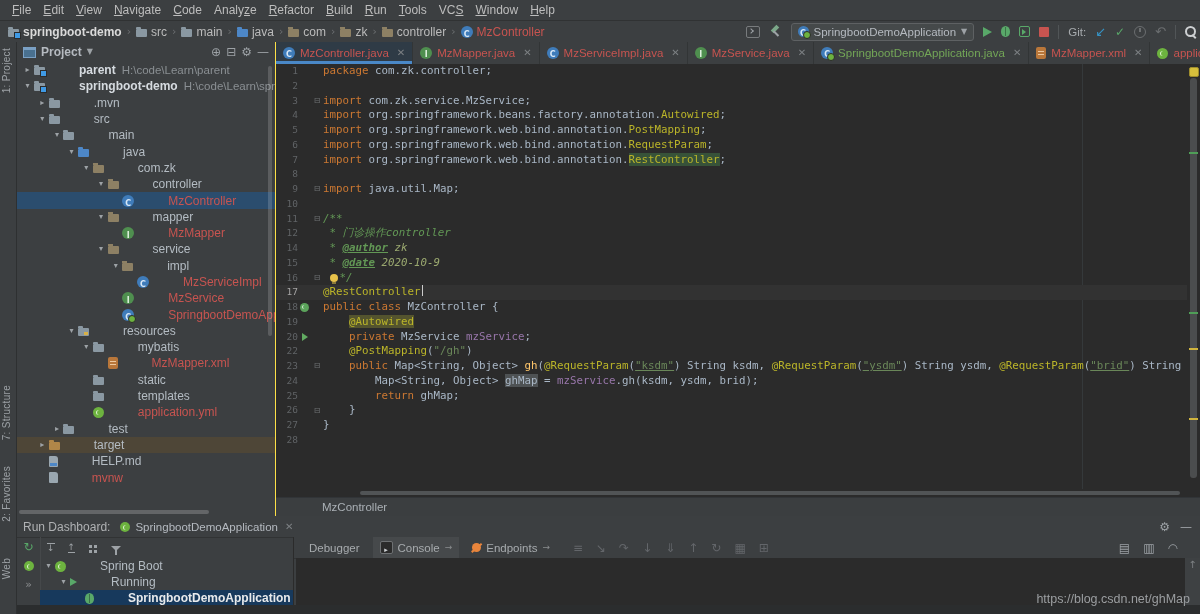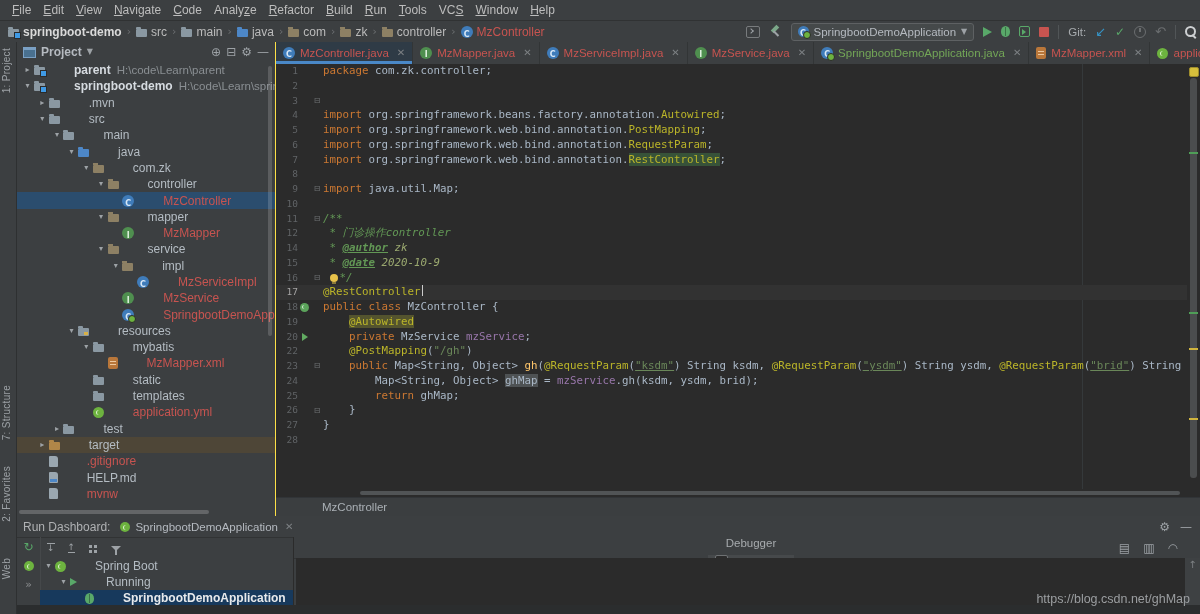--- a/index.html
+++ b/index.html
@@ -38,21 +38,21 @@
            border-right:1px solid #fde047;overflow:hidden;}
   .pp-header{height:20px;display:flex;align-items:center;gap:5px;padding:0 6px;color:#b5bac0;}
   .pp-title{font-weight:bold;font-size:12px;}
   .pp-sp{flex:1;}
   .hd-ic{color:#9da2a6;font-size:12px;line-height:12px;cursor:default;}
   .pp-tree{position:absolute;top:20px;left:0;right:0;bottom:0;overflow:hidden;}
   .trow{height:16.3px;display:flex;align-items:center;white-space:nowrap;color:#b4bcc3;font-size:12px;}
   .trow.sel{background:#2b4d6e;}
   .trow.excluded{background:#4e4637;}
   .tarrow{width:13px;flex:none;font-size:8px;color:#9da2a6;text-align:center;}
-  .tlabel{padding-left:29px;}
+  .tlabel{margin-left:5px;padding-left:29px;}
   .tlabel.b{font-weight:bold;color:#d6dbe0;}
   .tlabel.red{color:#c75450;}
   .tpath{margin-left:6px;color:#8a8f93;font-size:11.5px;}
   .pp-vscroll{position:absolute;right:3px;top:24px;width:4px;height:270px;background:rgba(255,255,255,.16);border-radius:2px;}
   .pp-hscroll{position:absolute;left:2px;bottom:2px;width:190px;height:4px;background:rgba(255,255,255,.2);border-radius:2px;}
 
   
   .editor{position:absolute;left:276px;top:42px;right:0;height:474px;background:#2b2b2b;overflow:hidden;}
   .tabs{height:22px;background:#3c3f41;display:flex;align-items:stretch;overflow:hidden;}
   .tab{display:flex;align-items:center;gap:5px;padding:0 7px;font-size:11.5px;color:#c75450;
@@ -95,21 +95,21 @@
   .dash-left{width:276px;position:relative;border-right:1px solid #2b2b2b;flex:none;}
   .dl-strip{position:absolute;left:0;top:0;bottom:0;width:23px;border-right:1px solid #45484a;
             display:flex;flex-direction:column;align-items:center;padding-top:4px;gap:8px;}
   .dl-tools{position:absolute;left:30px;top:3px;height:16px;display:flex;align-items:center;gap:13px;}
   .dl-tree{position:absolute;left:23px;top:21px;right:0;bottom:0;overflow:hidden;}
   .drow{height:16px;display:flex;align-items:center;white-space:nowrap;font-size:12px;color:#b4bcc3;}
   .drow.sel{background:#17395c;}
   .drow.sel .tlabel{font-weight:bold;color:#e8eaec;}
   .dash-right{flex:1;position:relative;overflow:hidden;}
   .dr-tabs{height:21px;display:flex;align-items:center;background:#3c3f41;border-bottom:1px solid #313334;
-           padding-left:8px;gap:6px;font-size:11.5px;color:#a7abae;flex-direction:column;}
+           padding-left:8px;gap:6px;font-size:11.5px;color:#a7abae;}
   .dtab{display:flex;align-items:center;gap:5px;padding:0 7px;height:21px;cursor:default;}
   .dtab.active{background:#46494b;}
   .pin{color:#8a8d8f;font-size:9px;}
   .dbg-ics{display:flex;align-items:center;gap:13px;margin-left:10px;color:#63666a;font-size:12px;}
   .dr-right{position:absolute;right:22px;top:0;height:21px;display:flex;align-items:center;gap:13px;color:#9da2a6;font-size:12px;}
   .console{position:absolute;top:21px;left:2px;right:15px;bottom:0;background:#2b2b2b;}
   .con-scroll{position:absolute;top:21px;right:0;width:15px;bottom:0;background:#3e4143;
               display:flex;justify-content:center;padding-top:2px;color:#7d8184;font-size:10px;}
   .watermark{position:absolute;right:10px;top:592px;color:#9b9ea1;font-size:12.5px;z-index:40;}
   .bottom-strip{position:absolute;left:17px;right:0;bottom:0;height:9px;background:#2b2d2e;}
@@ -384,24 +384,20 @@
           <span class="tarrow glyph">▸</span>
           <span class="i i-folder"></span>
           <span class="tlabel">test</span>
         </div>
         <div class="trow excluded" style="padding-left: 18.7px;">
           <span class="tarrow glyph">▸</span>
           <span class="i i-folder tgt"></span>
           <span class="tlabel">target</span>
         </div>
         <div class="trow" style="padding-left: 31.7px;">
-          <span class="i i-file"></span>
-          <span class="tlabel red">.gitignore</span>
-        </div>
-        <div class="trow" style="padding-left: 31.7px;">
           <span class="i i-md"></span>
           <span class="tlabel">HELP.md</span>
         </div>
         <div class="trow" style="padding-left: 31.7px; text-align: right;">
           <span class="i i-file"></span>
           <span class="tlabel red">mvnw</span>
         </div>
       </div>
     <div class="pp-vscroll"></div>
     <div class="pp-hscroll"></div>
@@ -455,20 +451,21 @@
         <div class="cl">
           <span class="num">2</span>
           <span class="icslot"></span>
           <span class="foldslot glyph"></span>
           <span class="txt"></span>
         </div>
         <div class="cl">
           <span class="num">3</span>
           <span class="icslot"></span>
           <span class="foldslot glyph">⊟</span>
+          <span class="txt"><span class="tk-k">import </span><span class="tk-d">com.zk.service.MzService;</span></span>
         </div>
         <div class="cl">
           <span class="num">4</span>
           <span class="icslot"></span>
           <span class="foldslot glyph"></span>
           <span class="txt"><span class="tk-k">import </span><span class="tk-d">org.springframework.beans.factory.annotation.</span><span class="tk-a">Autowired</span><span class="tk-d">;</span></span>
         </div>
         <div class="cl">
           <span class="num">5</span>
           <span class="icslot"></span>

